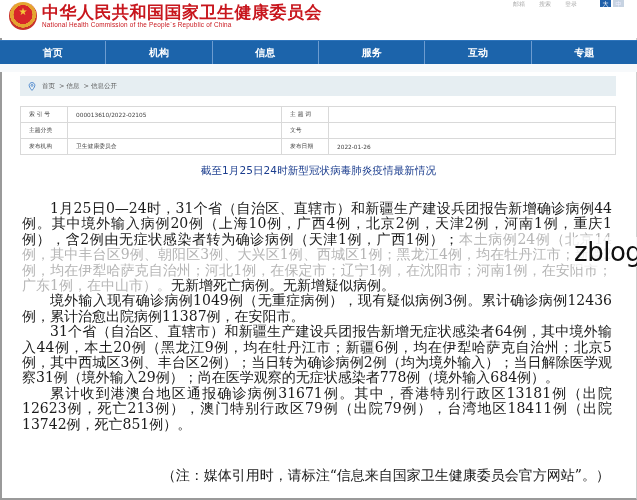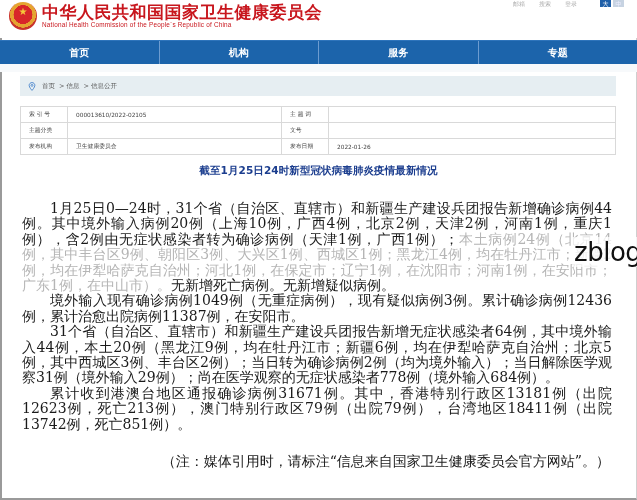--- a/index.html
+++ b/index.html
@@ -33,25 +33,25 @@
     .breadcrumb span { margin-right: 4px; }
 
     
     .info-table { position: absolute; left: 20px; top: 106px; width: 596px; border-collapse: collapse; font-family: "DejaVu Sans", sans-serif; font-size: 5.8px; color: #444; }
     .info-table td { border: 1px solid #d9d9d9; height: 16px; padding: 0 8px; white-space: nowrap; }
     .info-table td.lbl { width: 47px; }
     .info-table td.val1 { width: 214px; }
     .info-table td.lbl2 { width: 47px; }
 
     
-    .article-title { position: absolute; left: 0; top: 164px; width: 637px; text-align: center; font-family: "DejaVu Sans", sans-serif; font-weight: bold; font-size: 10.5px; color: #1b3d8e; letter-spacing: 0.1px; }
+    .article-title { position: absolute; left: 0; top: 164px; width: 637px; text-align: center; font-family: "DejaVu Sans", sans-serif; font-weight: normal; font-size: 10.5px; color: #1b3d8e; letter-spacing: 0.1px; }
     .article { position: absolute; left: 22px; top: 201px; width: 590px; font-size: 14px; line-height: 15.4px; color: #1a1a1a; }
     .article p { text-indent: 2em; text-align: justify; }
     .article p .faint { color: #b5b5b5; }
-    .article .note { text-align: right; text-indent: 0; margin-top: 22px; padding-right: 2px; }
+    .article .note { text-align: right; text-indent: 0; margin-top: 36px; padding-right: 2px; }
 
     
     .watermark { position: absolute; left: 572px; top: 237px; font-family: "DejaVu Sans", sans-serif; font-size: 26px; color: #111; background: rgba(255,255,255,0.75); padding: 0 2px; line-height: 30px; letter-spacing: -0.5px; }
   </style>
 </head>
 <body>
 
 <div class="frame"></div>
 
 <div class="header">
@@ -67,21 +67,23 @@
   </div>
   <div class="font-size-ctrl">
     <div class="fs active">大</div>
     <div class="fs inactive">中</div>
   </div>
 </div>
 
 <div class="nav">
   <div class="nav-item">首页</div>
   <div class="nav-item">机构</div>
+  <div class="nav-item">信息</div>
   <div class="nav-item">服务</div>
+  <div class="nav-item">互动</div>
   <div class="nav-item">专题</div>
 </div>
 <div class="nav-gap"></div>
 
 <div class="breadcrumb">
   <svg class="pin-icon" viewBox="0 0 10 12">
     <path d="M5 0.8C2.8 0.8 1.2 2.4 1.2 4.5C1.2 7.2 5 11.2 5 11.2S8.8 7.2 8.8 4.5C8.8 2.4 7.2 0.8 5 0.8Z" fill="none" stroke="#3a7bc8" stroke-width="1.1"></path>
     <circle cx="5" cy="4.5" r="1.3" fill="none" stroke="#3a7bc8" stroke-width="1"></circle>
   </svg>
   <span>首页</span>

